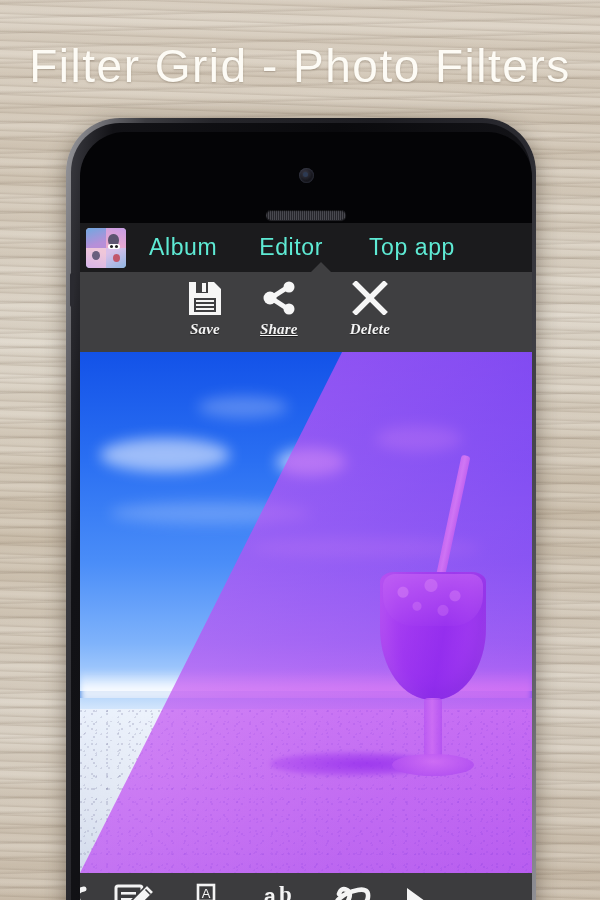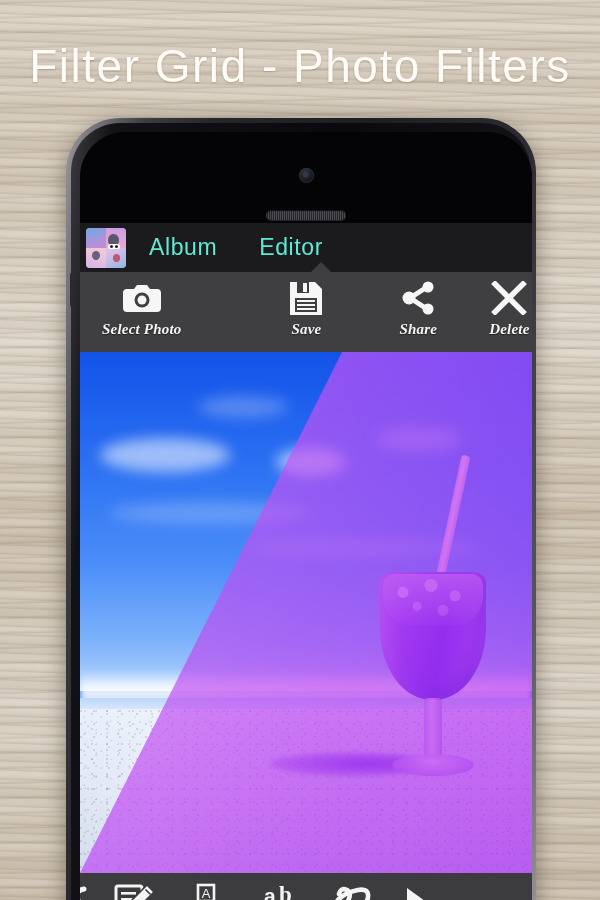--- a/index.html
+++ b/index.html
@@ -205,21 +205,21 @@
     font-family: "Liberation Serif", serif;
     font-style: italic;
     font-weight: 700;
     font-size: 15px;
     letter-spacing: 0.2px;
     text-shadow: 0 1px 1px rgba(0,0,0,0.5);
     white-space: nowrap;
   }
   #act-select { margin-left: 22px; }
   #act-save   { margin-left: 108px; }
-  #act-share  { margin-left: 76px; }
+  #act-share  { margin-left: 38px; text-decoration: underline; }
   #act-delete { margin-left: 52px; }
 
   
   #canvas {
     position: relative;
     height: 521px;
     overflow: hidden;
     background: #1f6fe0;
   }
   #sky {
@@ -383,35 +383,26 @@
               <div class="q q2"></div>
             <div class="q q3"></div>
               <div class="q q4"></div>
             <div class="blob b1"></div>
               <div class="blob b2"></div>
               <div class="blob b3"></div>
             <div class="eyes"></div>
           </div>
           <div class="nav-tab" id="tab-album">Album</div>
           <div class="nav-tab" id="tab-editor">Editor</div>
+          <div class="nav-tab" id="tab-topapp">Top app</div>
           <div id="nav-caret"></div>
         </div>
 
         <div id="actionbar">
 
-          <div class="action-item" id="act-select">
-            <span class="act-icon">
-              <svg width="42" height="32" viewBox="0 0 42 32">
-                <path fill="#f6f6f6" d="M6 7h7l3-4h10l3 4h7a4 4 0 0 1 4 4v15a4 4 0 0 1-4 4H6a4 4 0 0 1-4-4V11a4 4 0 0 1 4-4z"></path>
-                <circle cx="21" cy="18" r="7.5" fill="#3f3f41"></circle>
-                <circle cx="21" cy="18" r="4.5" fill="#f6f6f6"></circle>
-              </svg>
-            </span>
-            <span class="act-label">Select Photo</span>
-          </div>
 
           <div class="action-item" id="act-save">
             <span class="act-icon">
               <svg width="34" height="35" viewBox="0 0 34 35">
                 <path fill="#f6f6f6" d="M1 1h25l7 7v26H1z"></path>
                 <rect x="8" y="1" width="12" height="11" fill="#3f3f41"></rect>
                 <rect x="14" y="2" width="4" height="9" fill="#f6f6f6"></rect>
                 <rect x="6" y="17" width="22" height="14" fill="#3f3f41"></rect>
                 <rect x="8" y="19" width="18" height="2" fill="#f6f6f6"></rect>
                 <rect x="8" y="23" width="18" height="2" fill="#f6f6f6"></rect>

